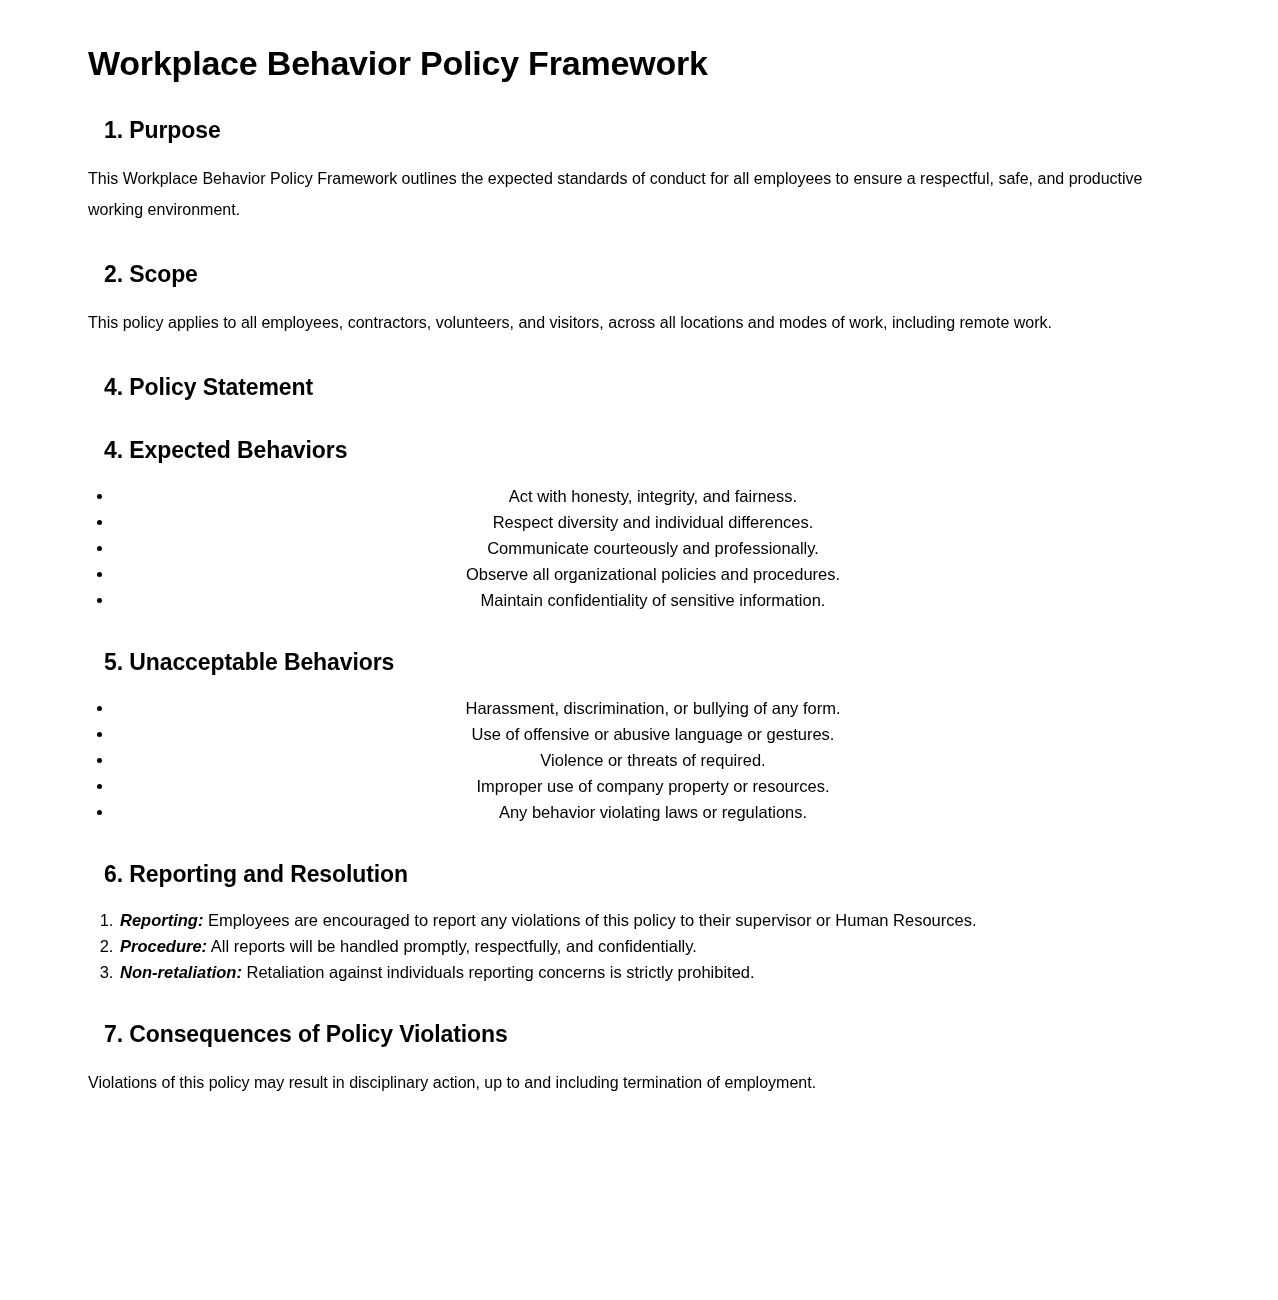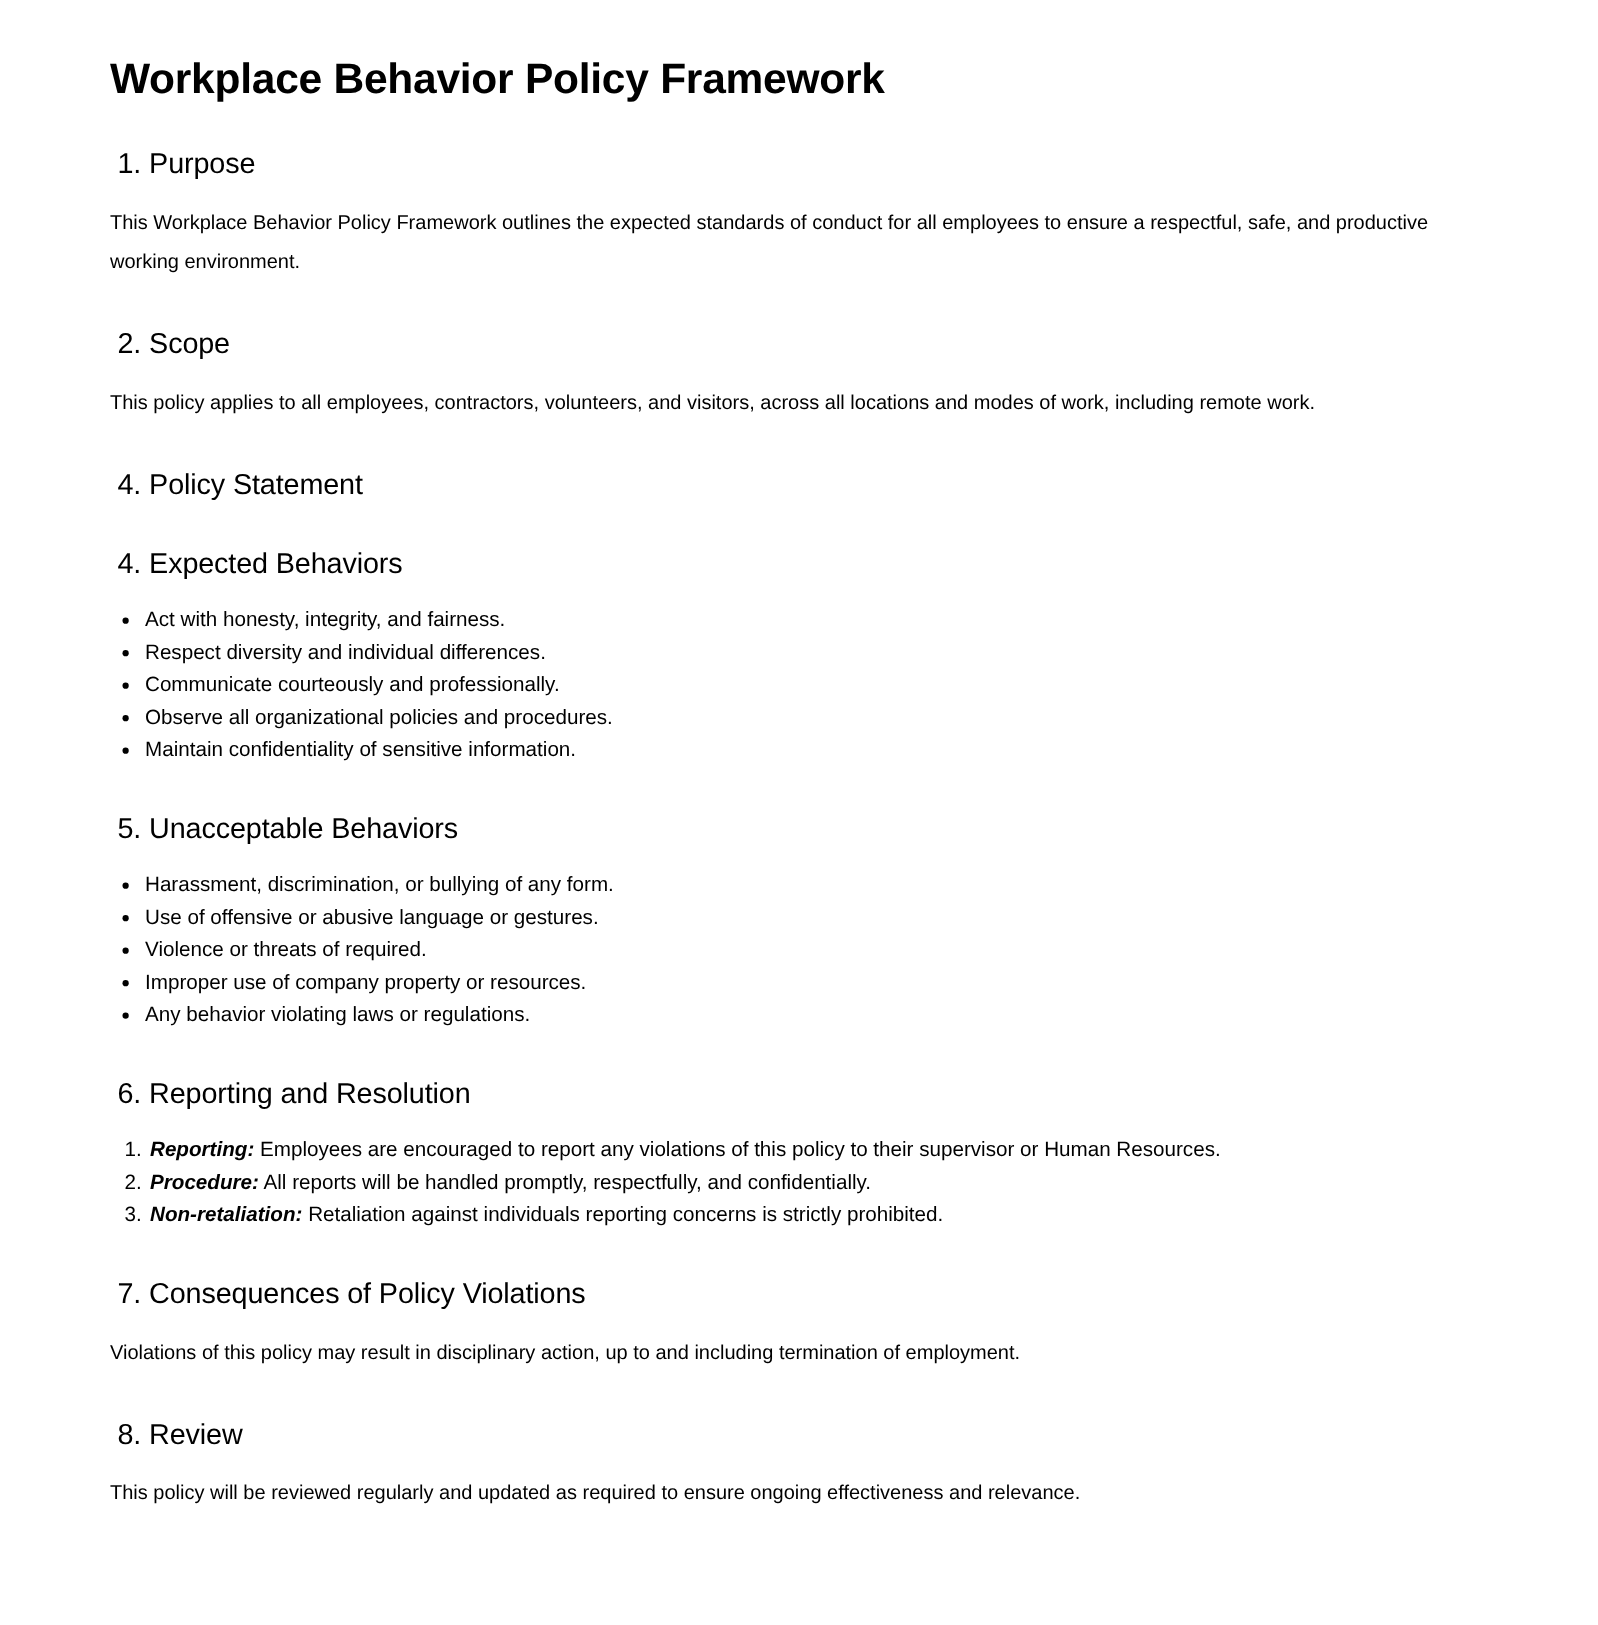--- a/index.html
+++ b/index.html
@@ -24,22 +24,22 @@
     line-height: 1.15;
     font-weight: 700;
     letter-spacing: -0.2px;
     margin: 0 0 34px 0;
     transform: scaleX(1.0);
     transform-origin: left center;
   }
   h2.section-title {
     font-size: 23px;
     line-height: 1.2;
-    font-weight: 400;
-    margin: 36px 0 18px 6px;
+    font-weight: 700;
+    margin: 36px 0 18px 16px;
     letter-spacing: -0.1px;
   }
   h2.section-title.first {
     margin-top: 0;
   }
   p.body-text {
     font-size: 16px;
     line-height: 1.95;
     margin: 0 0 6px 0;
     max-width: 1062px;
@@ -48,20 +48,21 @@
   ul.bullet-list {
     margin: 0 0 6px 0;
     padding-left: 26px;
     list-style-type: disc;
   }
   ul.bullet-list li {
     font-size: 16.5px;
     line-height: 1.58;
     margin: 0 0 0 0;
     padding-left: 2px;
+    text-align: center;
   }
   ol.numbered-list {
     margin: 0 0 6px 0;
     padding-left: 30px;
     list-style-type: decimal;
   }
   ol.numbered-list li {
     font-size: 16.5px;
     line-height: 1.58;
     padding-left: 2px;
@@ -121,18 +122,14 @@
       <li><span class="bold-label">Procedure:</span><span> All reports will be handled promptly, respectfully, and confidentially.</span></li>
       <li><span class="bold-label">Non-retaliation:</span><span> Retaliation against individuals reporting concerns is strictly prohibited.</span></li>
     </ol>
   </section>
 
   <section>
     <h2 class="section-title">7. Consequences of Policy Violations</h2>
     <p class="body-text">Violations of this policy may result in disciplinary action, up to and including termination of employment.</p>
   </section>
 
-  <section>
-    <h2 class="section-title">8. Review</h2>
-    <p class="body-text">This policy will be reviewed regularly and updated as required to ensure ongoing effectiveness and relevance.</p>
-  </section>
 
 </div>
 
 </body></html>

